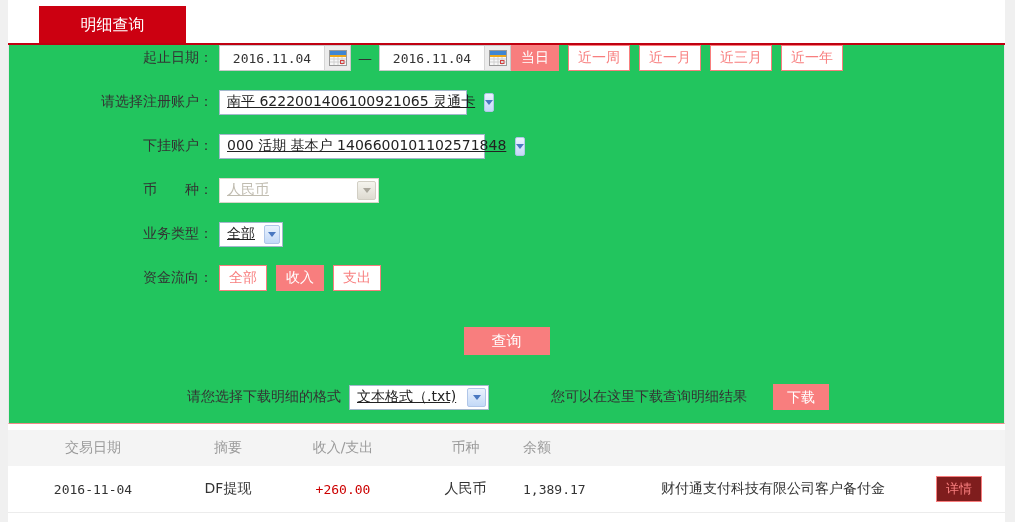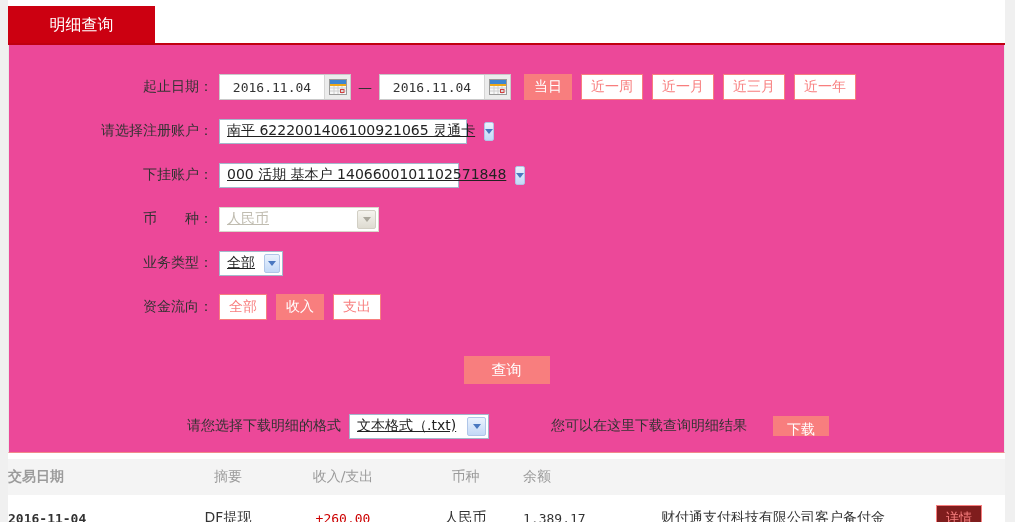--- a/index.html
+++ b/index.html
@@ -5,32 +5,32 @@
   * { margin:0; padding:0; box-sizing:border-box; }
   html,body { width:1015px; height:522px; overflow:hidden; }
   body {
     background:#f0f0f0;
     font-family:"DejaVu Sans","Liberation Sans",sans-serif;
     font-size:14px; color:#333;
   }
   .container { margin-left:8px; width:997px; background:#fff; min-height:522px; position:relative; }
 
   
-  .tabbar { background:#fff; padding-top:6px; border-bottom:2px solid #c00011; }
+  .tabbar { background:#fff; padding-top:6px; border-bottom:2px solid #c00011;padding-left:31px; }
   .tab {
     display:inline-block; background:#cc0011; color:#fff;
     width:147px; height:37px; line-height:37px; text-align:center;
     font-size:16px; cursor:pointer;
   }
 
   
   .panel {
     border-left:1px solid #e8e8e8; border-right:1px solid #e8e8e8;
     border-bottom:1px solid #f08a8a;
-    padding-top:29px; padding-bottom:6px; background:#ec4899;
+    padding-bottom:6px; background:#22c55e;
   }
   .frow { display:flex; align-items:center; height:26px; margin-bottom:18px; }
   .flabel { width:210px; text-align:right; padding-right:6px; color:#333; white-space:pre; }
 
   
   .date-box {
     display:inline-flex; align-items:center; border:1px solid #c9c9c9;
     background:#fff; height:26px; width:132px;
   }
   .date-box .dval {
@@ -42,21 +42,21 @@
     display:flex; align-items:center; justify-content:center; cursor:pointer;
   }
   .dash { margin:0 7px; color:#333; }
 
   
   .btn { display:inline-flex; align-items:center; justify-content:center;
          height:26px; cursor:pointer; font-size:14px; user-select:none; }
   .btn-solid  { background:#f87e7e; color:#fff; border:1px solid #f87e7e; padding:0 9px; }
   .btn-outline{ background:#fff; color:#f87e7e; border:1px solid #f87e7e; padding:0 9px; }
   .qgap { margin-left:9px; }
-  .qfirst { margin-left:13px; }
+  .qfirst { }
 
   
   .xp-select {
     display:inline-flex; align-items:center; border:1px solid #a3b8cc;
     background:#fff; height:25px; cursor:pointer;
   }
   .xp-select .sval { padding:0 7px; font-size:14px; color:#222; white-space:nowrap; flex:1;text-decoration:underline; }
   .xp-arrow {
     width:19px; height:19px; margin:2px; border:1px solid #b0c6e8; border-radius:2px;
     background:linear-gradient(#eaf2fd,#c3d9f7);
@@ -74,30 +74,30 @@
     display:inline-block; width:86px; height:28px; line-height:28px;
     background:#f87e7e; color:#fff; text-align:center; font-size:15px; cursor:pointer;
   }
 
   
   .dl-row { display:flex; align-items:center; height:28px; padding-left:178px; margin-bottom:6px; }
   .dl-label { color:#333; }
   .dl-select { width:140px; margin-left:8px; }
   .dl-result { margin-left:62px; color:#333; }
   .dl-btn {
-    margin-left:26px; width:56px; height:20px; line-height:26px; text-align:center;
+    margin-left:26px; width:56px; height:26px; line-height:26px; text-align:center;
     background:#f87e7e; color:#fff; cursor:pointer; font-size:14px;
   }
 
   
   .table { margin-top:6px; }
   .trow { display:flex; align-items:center; }
   .thead { background:#f4f4f4; height:36px; color:#9b9b9b; font-size:14px; }
   .tdata { background:#fff; height:47px; border-bottom:1px solid #ececec; font-size:14px; }
-  .c1{width:170px;font-weight:bold;}
+  .c1{width:170px;text-align:center;}
   .c2{width:100px;text-align:center;}
   .c3{width:130px;text-align:center;}
   .c4{width:115px;text-align:center;}
   .c5{width:110px;text-align:left;}
   .c6{width:280px;text-align:center;}
   .c7{width:92px;text-align:center;}
   .mono { font-family:"DejaVu Sans Mono","Liberation Mono",monospace; font-size:13px; }
   .amount { color:#cc0000; }
   .detail-btn {
     display:inline-block; border:1px solid #f87e7e; color:#f87e7e; background:#7f1d1d;
@@ -152,21 +152,21 @@
     <div class="frow">
       <span class="flabel">请选择注册账户：</span>
       <span class="xp-select" style="width:248px">
         <span class="sval">南平 6222001406100921065 灵通卡</span>
         <span class="xp-arrow"></span>
       </span>
     </div>
 
     <div class="frow">
       <span class="flabel">下挂账户：</span>
-      <span class="xp-select" style="width:240px">
+      <span class="xp-select" style="width:266px">
         <span class="sval">000 活期 基本户 1406600101102571848</span>
         <span class="xp-arrow"></span>
       </span>
     </div>
 
     <div class="frow">
       <span class="flabel">币　　种：</span>
       <span class="xp-select disabled" style="width:160px">
         <span class="sval">人民币</span>
         <span class="xp-arrow"></span>

